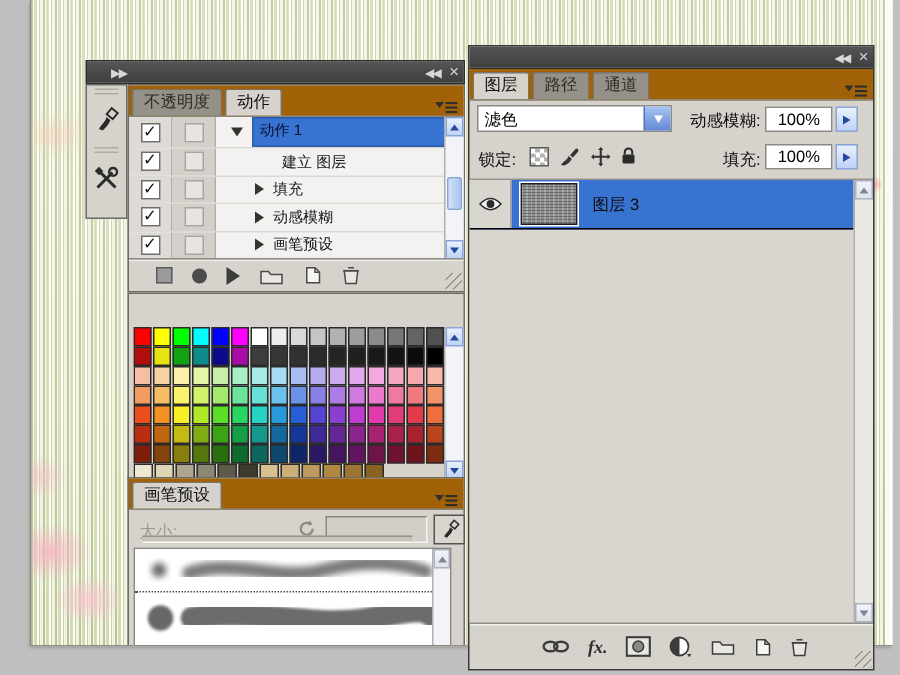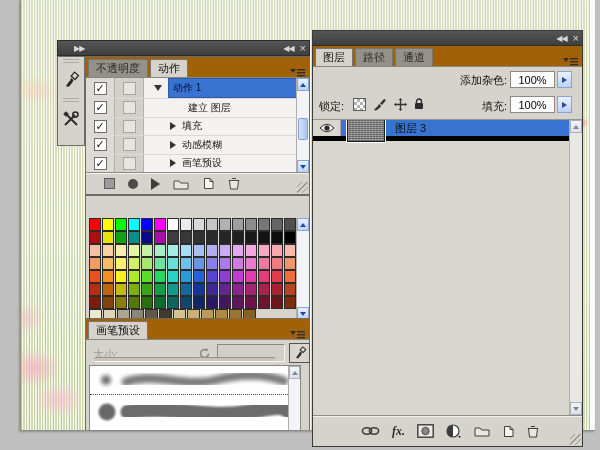--- a/index.html
+++ b/index.html
@@ -106,21 +106,21 @@
   .vbox{position:absolute;top:4px;width:45px;height:17px;background:#fff;border:1px solid #8c8984;font-size:11px;
     line-height:17px;text-align:center;box-sizing:border-box;}
   .spin{position:absolute;top:4px;width:15px;height:17px;background:linear-gradient(#eaf1fd,#bdd2f4);
     border:1px solid #88a4d8;display:flex;align-items:center;justify-content:center;box-sizing:border-box;}
   .spin i{width:0;height:0;border-top:3px solid transparent;border-bottom:3px solid transparent;border-left:5px solid #24489c;}
   .lockrow{position:relative;height:27px;flex:none;border-bottom:1px solid #98958f;}
   .lockrow .flabel{top:7px;}
   .lockicons{position:absolute;left:40px;top:5px;display:flex;gap:7px;align-items:center;}
   .checker{width:11px;height:11px;border:1px solid #5f5d58;background:repeating-conic-gradient(#b3b3b3 0 25%,#fff 0 50%) 0 0/6px 6px;}
   .llist{flex:1;position:relative;background:#d9d6d0;overflow:hidden;}
-  .lrow{height:21px;display:flex;align-items:center;border-bottom:5px solid #000000;position:relative;box-sizing:border-box;}
+  .lrow{height:33px;display:flex;align-items:center;border-bottom:1px solid #000000;position:relative;box-sizing:border-box;}
   .lrow.selected{background:#3873d2;}
   .eyecell{width:27px;align-self:stretch;border-right:1px solid #a7a49d;display:flex;align-items:center;justify-content:center;background:#d9d6d0;flex:none;}
   .thumb{width:36px;height:26px;margin-left:6px;border:1px solid #1d1d1d;flex:none;
     background-color:#8f8f8f;
     background-image:repeating-linear-gradient(0deg,rgba(0,0,0,.28) 0 1px,transparent 1px 2px),
       repeating-linear-gradient(90deg,rgba(255,255,255,.25) 0 1px,transparent 1px 3px);}
   .lrow.selected .thumb{outline:1px solid #fff;}
   .thumb.bgimg{background-color:#b3a93a;
     background-image:radial-gradient(circle at 28% 35%,#dbcf55 0 2px,transparent 3px),
       radial-gradient(circle at 68% 28%,#77711f 0 2px,transparent 3px),
@@ -492,21 +492,27 @@
       <span class="menu-icon">
         <svg width="15" height="9" viewBox="0 0 15 9">
             <path d="M0 1 l3 4 3-4 Z" fill="#2e2e2e"></path>
             <rect x="7" y="1" width="8" height="1.4" fill="#2e2e2e"></rect>
             <rect x="7" y="4" width="8" height="1.4" fill="#2e2e2e"></rect>
             <rect x="7" y="7" width="8" height="1.4" fill="#2e2e2e"></rect>
           </svg>
       </span>
     </div>
     <div class="blendrow">
-      <span class="flabel" style="left:134px;width:60px;">添加杂色:</span>
+      <span class="combo">
+        <span>滤色</span>
+        <span class="combo-btn">
+            <i></i>
+          </span>
+      </span>
+      <span class="flabel" style="left:134px;width:60px;">动感模糊:</span>
       <span class="vbox" style="left:197px;">100%</span>
       <span class="spin" style="left:244px;">
           <i></i>
         </span>
     </div>
     <div class="lockrow">
       <span class="flabel" style="left:6px;text-align:left;">锁定:</span>
       <span class="lockicons">
         <span class="checker"></span>
         <svg width="14" height="14" viewBox="0 0 14 14">

